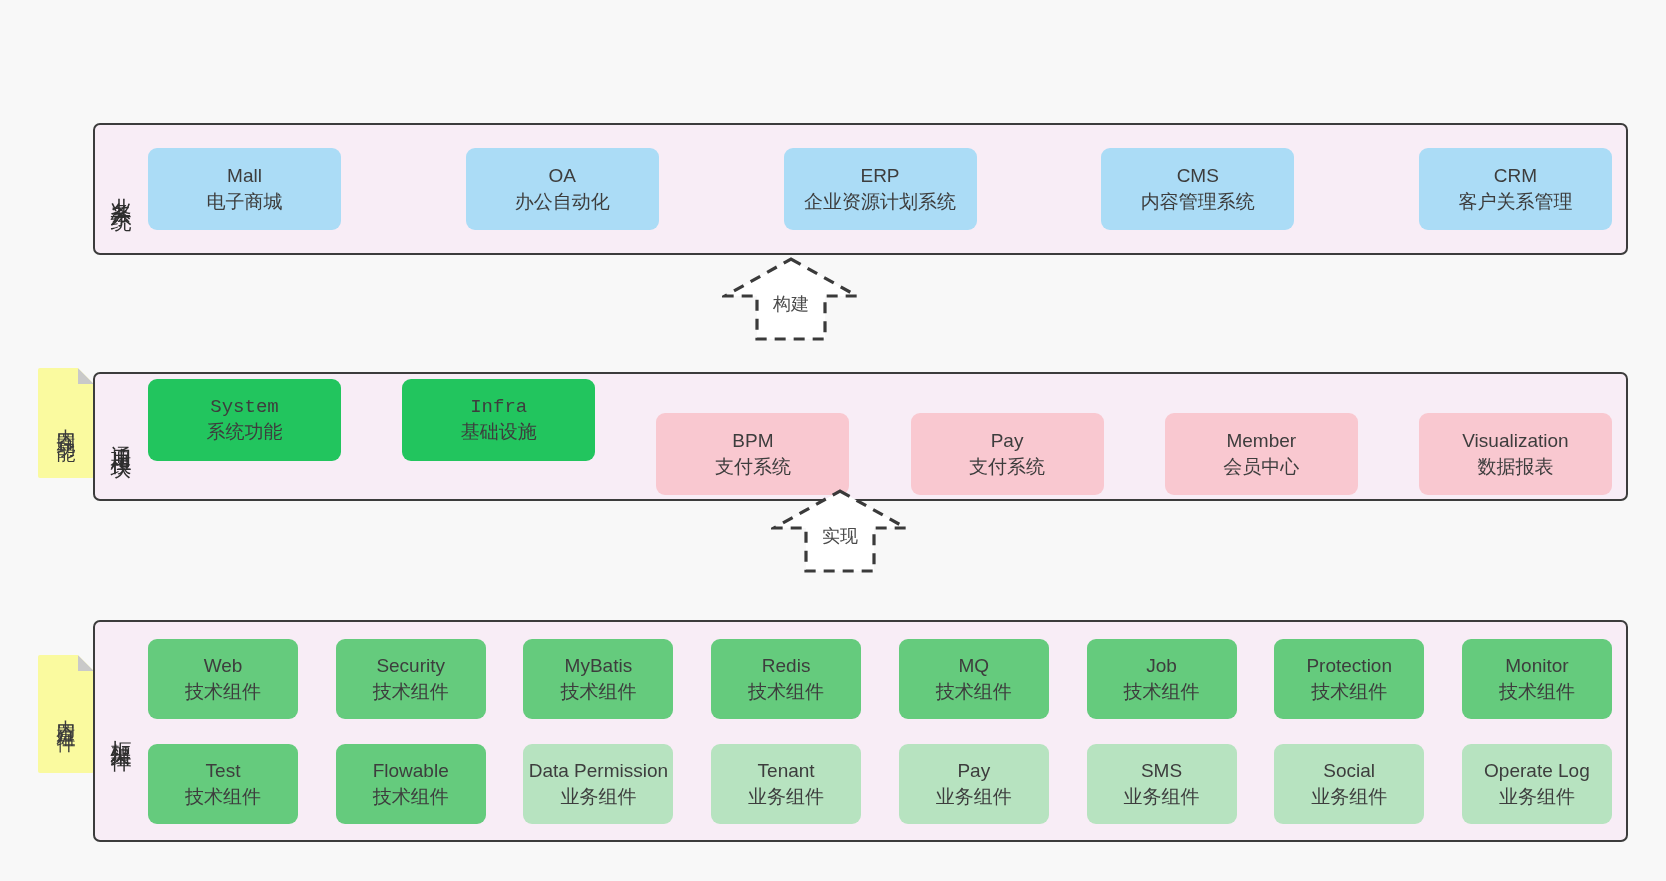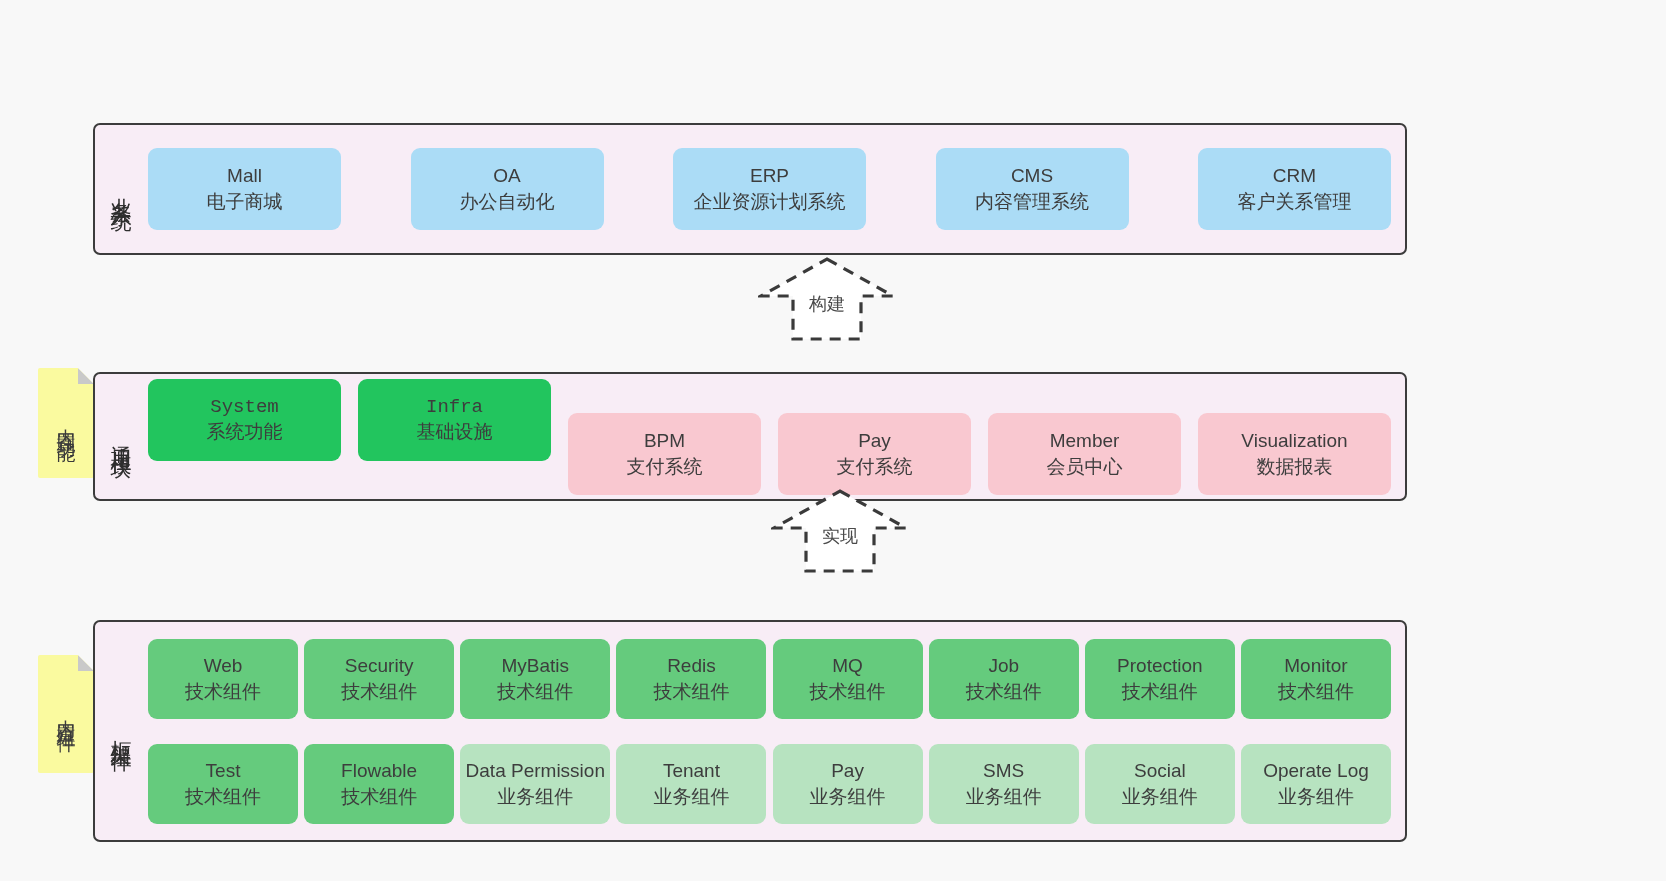--- a/index.html
+++ b/index.html
@@ -5,21 +5,21 @@
   html,body { margin:0; padding:0; }
   body {
     font-family: "Liberation Sans", "DejaVu Sans", sans-serif;
     background:#f8f8f8;
   }
   #canvas {
     position:relative; width:1666px; height:881px;
     background:#f8f8f8; overflow:hidden;
   }
   .panel {
-    position:absolute; left:93px; width:1314px;
+    position:absolute; left:93px; width:1535px;
     background:#f8edf6;
     border:2px solid #3c3c3c; border-radius:7px;
     box-sizing:border-box;
     padding:0 14px 0 53px;
     display:flex; align-items:center;
   }
   #panel-business { top:123px; height:132px; }
   #panel-modules  { top:372px; height:129px; }
   #panel-components { top:620px; height:222px; }
   .vlabel {
@@ -56,21 +56,21 @@
   }
   .fold-cover {
     position:absolute; top:0; right:0; width:16px; height:16px;
     background:#f8f8f8; clip-path:polygon(0 0,100% 0,100% 100%);
   }
   .fold-flap {
     position:absolute; top:0; right:0; width:16px; height:16px;
     background:#c9c9c9; clip-path:polygon(0 0,100% 100%,0 100%);
   }
   .arrow { position:absolute; width:138px; height:86px; }
-  #arrow-build     { left:758px; top:256px; }
+  #arrow-build     { left:722px; top:256px; }
   #arrow-implement { left:771px; top:488px; }
   .arrow svg { display:block; }
   .alabel {
     position:absolute; left:50%; top:48px; transform:translate(-50%,-50%);
     background:#ffffff; padding:1px 3px;
     font-size:18px; color:#4a4a4a; white-space:nowrap;
   }
 </style>
 </head>
 <body>

